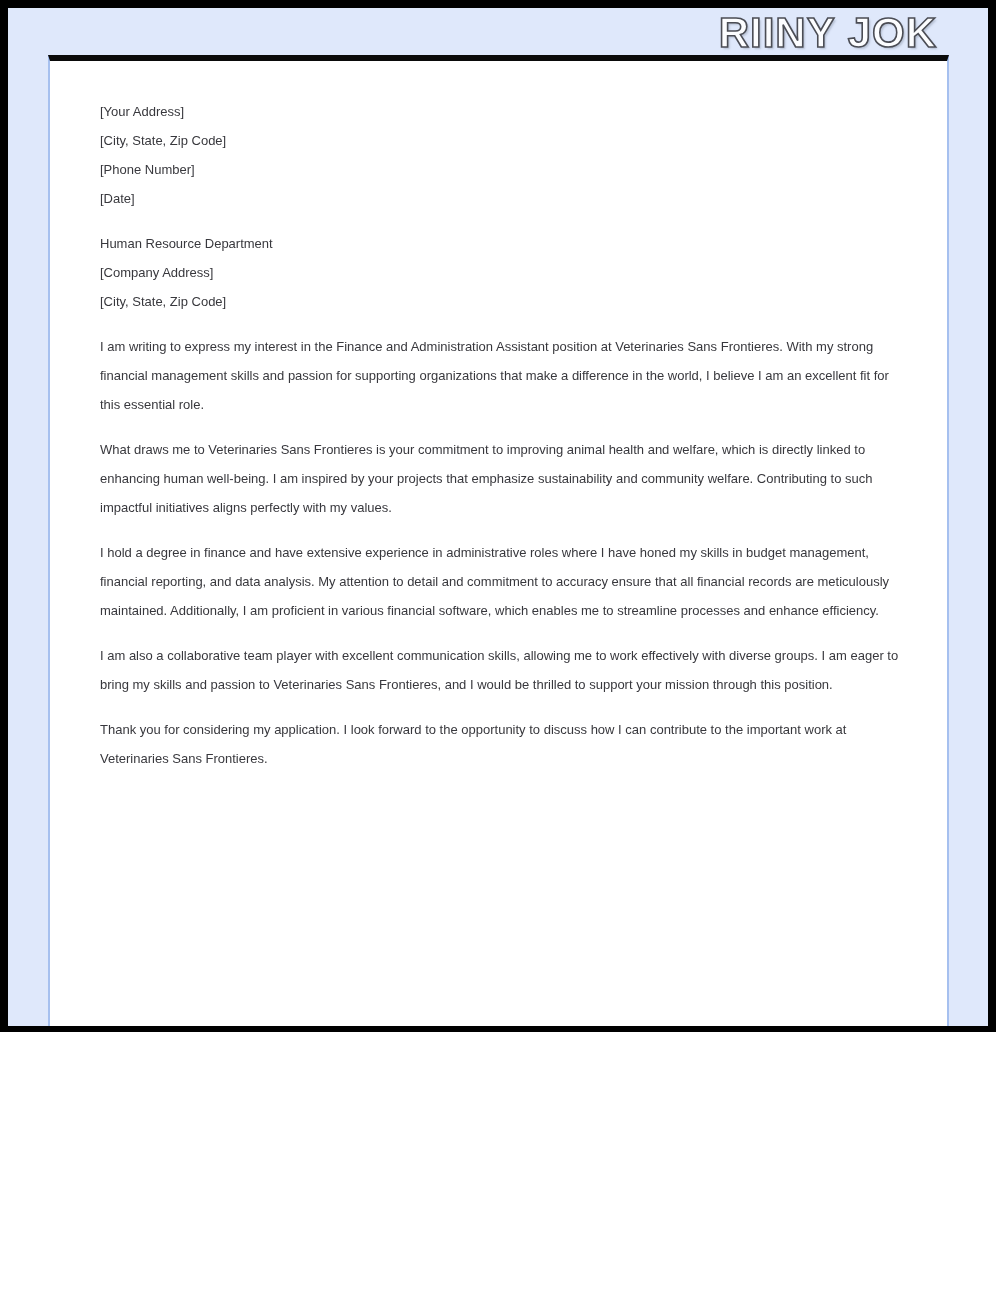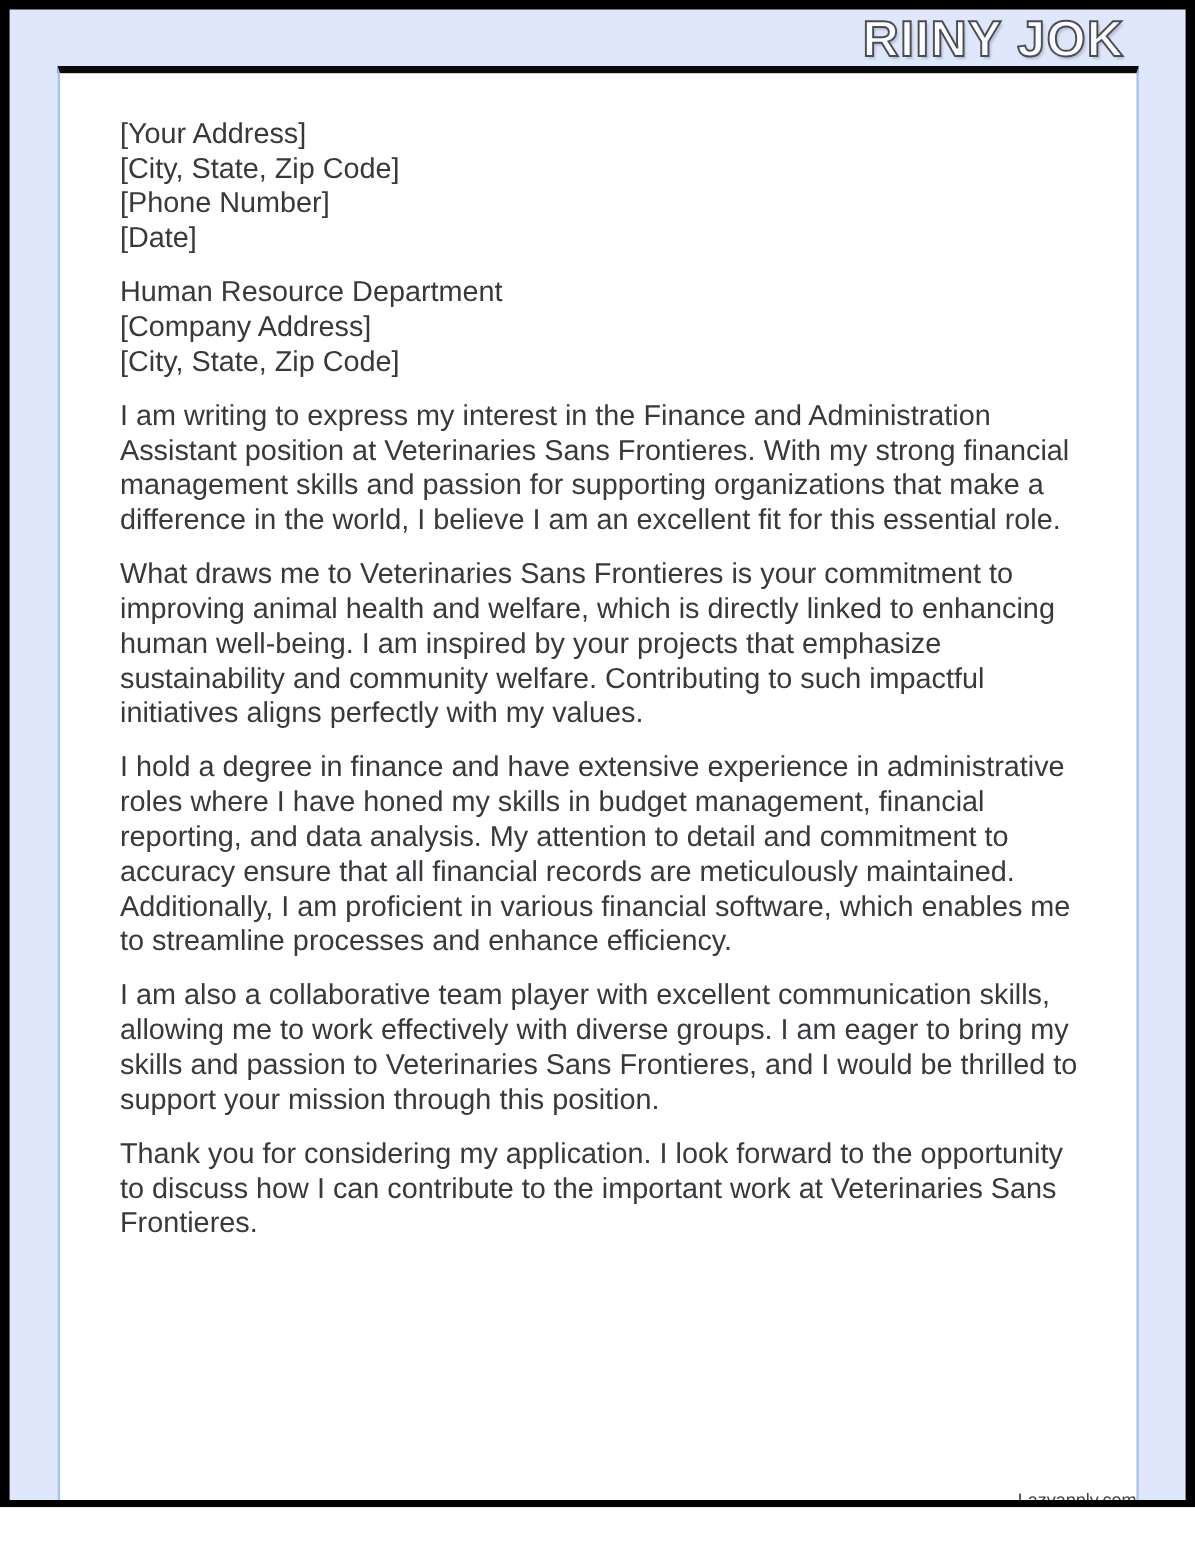--- a/index.html
+++ b/index.html
@@ -5,21 +5,21 @@
   html, body {
     margin: 0;
     padding: 0;
     background: #ffffff;
     font-family: "Liberation Sans", sans-serif;
   }
   .frame {
     position: relative;
     box-sizing: border-box;
     width: 996px;
-    height: 1256px;
+    height: 1032px;
     border: 8px solid #000000;
     border-bottom-width: 6px;
     background: #dfe8fb;
     overflow: hidden;
   }
   .brand {
     position: absolute;
     top: 0px;
     right: 51px;
     font-size: 42px;
@@ -43,21 +43,21 @@
     border-left: 2px solid #a6c0ef;
     border-right: 2px solid #a6c0ef;
     border-bottom: 2px solid #a6c0ef;
   }
   .letter-content {
     box-sizing: border-box;
     width: 100%;
     height: 100%;
     overflow: hidden;
     padding: 36px 38px 0 50px;
-    font-size: 24px;
+    font-size: 13px;
     line-height: 29px;
     color: #38383d;
   }
   .block { margin: 0; }
   .block + .block { margin-top: 16px; }
   .watermark {
     position: absolute;
     right: 0;
     bottom: 1px;
     font-size: 15px;

